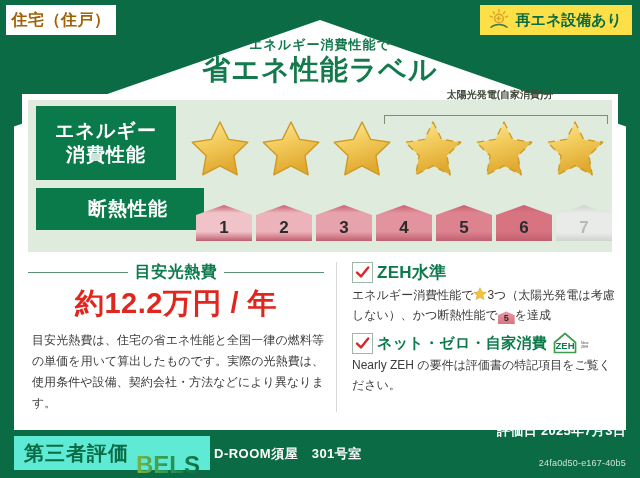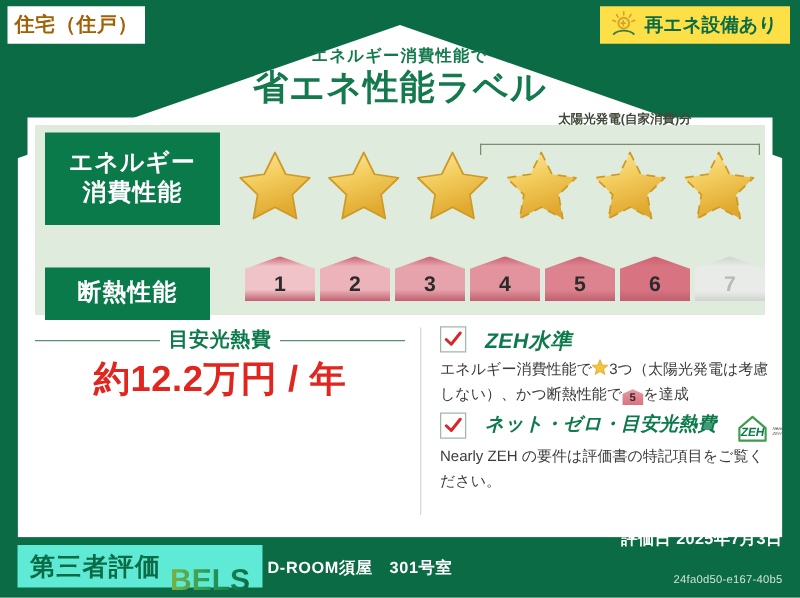--- a/index.html
+++ b/index.html
@@ -138,25 +138,26 @@
   #energy-label-chip {
     left: 36px;
     top: 106px;
     width: 140px;
     height: 74px;
     font-size: 19px;
     z-index: 18;
   }
   #insul-label-chip {
     left: 36px;
-    top: 214px;
-    width: 132px;
+    top: 188px;
+    width: 152px;
     height: 42px;
     font-size: 19px;
     z-index: 18;
+    padding-left: 16px;
   }
 
   
   .stars-row {
     position: absolute;
     left: 186px;
     top: 118px;
     width: 420px;
     height: 62px;
     display: flex;
@@ -285,23 +286,23 @@
     font-size: 12px;
     line-height: 1.75;
     text-align: justify;
     z-index: 20;
   }
 
   
   .check-row {
     position: absolute;
     display: flex;
-    gap: 15px;
+    align-items: center;
+    gap: 4px;
     z-index: 20;
-    font-style: italic;
   }
   #zeh-std-row { left: 352px; top: 261px; }
   #nze-row     { left: 352px; top: 330px; }
 
   .check-box {
     width: 19px;
     height: 19px;
     border: 1px solid #9fb8a8;
     background: #ffffff;
     position: relative;
@@ -544,20 +545,21 @@
     </div>
 
   <div class="col-divider"></div>
 
   <div class="cost-head">
     <span class="rule"></span>
     <span class="cost-title">目安光熱費</span>
     <span class="rule"></span>
   </div>
   <div class="cost-value">約12.2万円 / 年</div>
+  <div class="cost-note">目安光熱費は、住宅の省エネ性能と全国一律の燃料等の単価を用いて算出したものです。実際の光熱費は、使用条件や設備、契約会社・方法などにより異なります。</div>
 
   <div class="check-row" id="zeh-std-row">
     <span class="check-box">
       <svg viewBox="0 0 15 15">
         <path d="M2 7.6 L6 11.4 L13.2 2.4" fill="none" stroke="#d8262a" stroke-width="2.4" stroke-linecap="round" stroke-linejoin="round"></path>
       </svg>
     </span>
     <span class="check-title">ZEH水準</span>
   </div>
   <div class="check-desc" id="zeh-std-desc">
@@ -565,21 +567,21 @@
         <path d="M7 0.7 L8.8 5 L13.3 5.3 L9.8 8.2 L10.9 12.6 L7 10.2 L3.1 12.6 L4.2 8.2 L0.7 5.3 L5.2 5 Z" fill="#f2c33c" stroke="#d4a62c" stroke-width="0.6"></path>
         </svg></span><span>3つ（太陽光発電</span><span>は考慮しない）、かつ断熱性能で</span><span class="inline-badge">5</span><span>を達成</span>
   </div>
 
   <div class="check-row" id="nze-row">
     <span class="check-box">
       <svg viewBox="0 0 15 15">
         <path d="M2 7.6 L6 11.4 L13.2 2.4" fill="none" stroke="#d8262a" stroke-width="2.4" stroke-linecap="round" stroke-linejoin="round"></path>
       </svg>
     </span>
-    <span class="check-title">ネット・ゼロ・目安光熱費</span>
+    <span class="check-title">ネット・ゼロ・自家消費</span>
     <span class="zeh-mark">
       <svg viewBox="0 0 38 26">
         <path d="M3.5 12.5 L14 3.5 L24.5 12.5 L24.5 22.5 L3.5 22.5 Z" fill="none" stroke="#3f9c4e" stroke-width="1.7" stroke-linejoin="round"></path>
         <text x="14" y="19" font-family="Liberation Sans, sans-serif" font-size="9.5" font-weight="bold" fill="#0d7a4c" text-anchor="middle">ZEH</text>
         <text x="30" y="14" font-family="Liberation Sans, sans-serif" font-size="3.6" fill="#4a4a4a">Nearly</text>
         <text x="30" y="18" font-family="Liberation Sans, sans-serif" font-size="3.6" fill="#4a4a4a">ZEH</text>
       </svg>
     </span>
   </div>
   <div class="check-desc" id="nze-desc">Nearly ZEH の要件は評価書の特記項目をご覧ください。</div>

